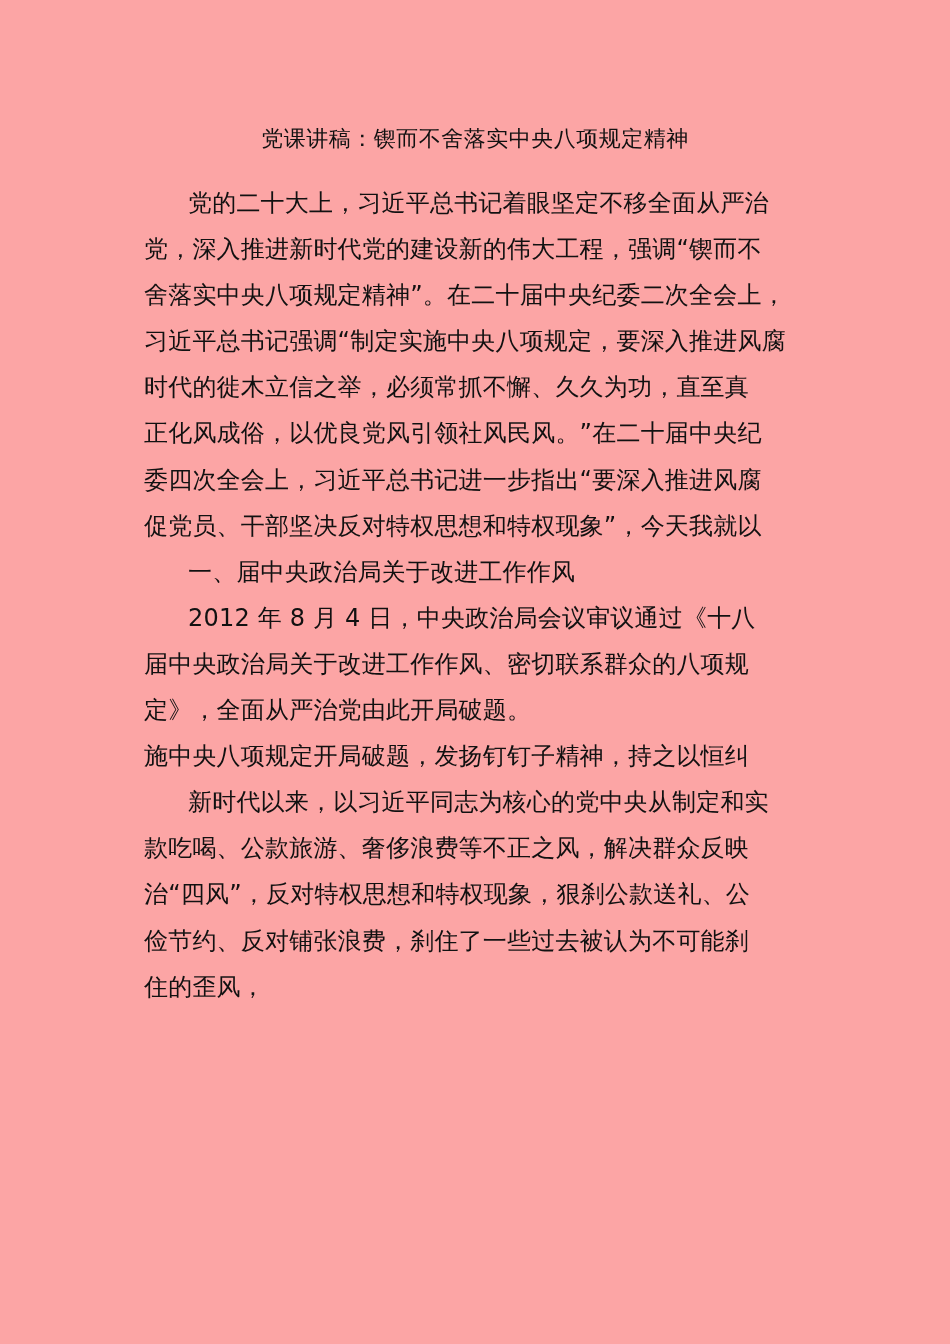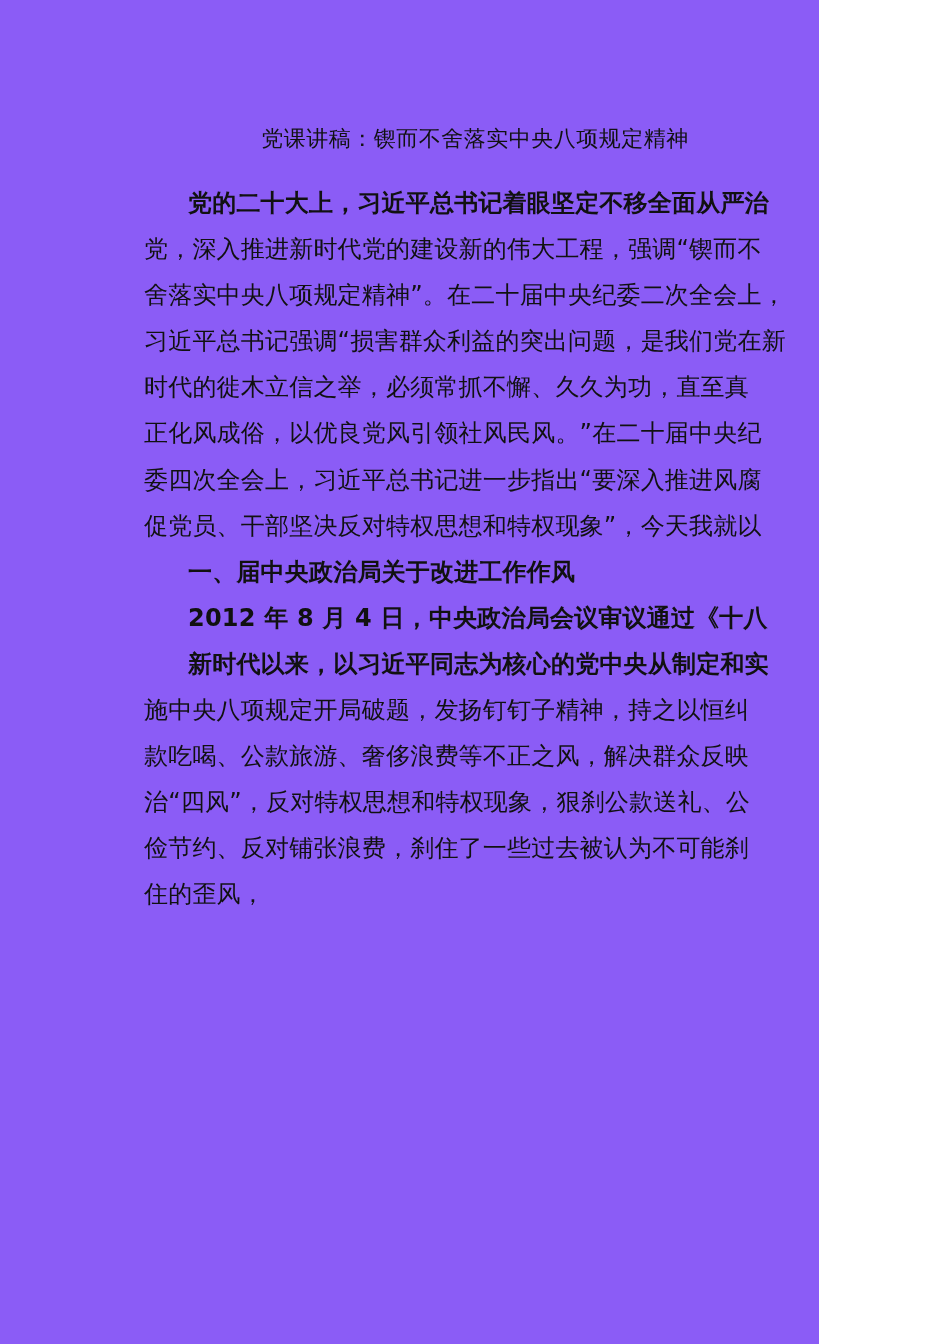--- a/index.html
+++ b/index.html
@@ -11,23 +11,23 @@
       width: 950px;
       height: 1344px;
       position: relative;
       overflow: hidden;
       font-family: "DejaVu Sans", "Liberation Sans", sans-serif;
       color: #111111;
     }
     .page {
       position: absolute;
       left: 0; top: 0;
-      width: 819px;
+      width: 950px;
       height: 1344px;
-      background: #8b5cf6;
+      background: #fca5a5;
     }
     .title {
       position: absolute;
       left: 0;
       top: 122px;
       width: 950px;
       text-align: center;
       font-size: 22px;
       line-height: 34px;
       letter-spacing: 0.5px;
@@ -40,39 +40,41 @@
       width: 680px;
     }
     .line {
       height: 46.1px;
       line-height: 46.1px;
       font-size: 24px;
       white-space: nowrap;
       letter-spacing: 0.2px;
       color: #111111;
     }
-    .indent { padding-left: 44px; font-weight: bold; }
+    .indent { padding-left: 44px; }
   </style>
 </head>
 <body>
 
 <div class="page">
   <div class="title">党课讲稿：锲而不舍落实中央八项规定精神</div>
 
   <div class="body">
     <div class="line indent">党的二十大上，习近平总书记着眼坚定不移全面从严治</div>
     <div class="line">党，深入推进新时代党的建设新的伟大工程，强调“锲而不</div>
     <div class="line">舍落实中央八项规定精神”。在二十届中央纪委二次全会上，</div>
-    <div class="line">习近平总书记强调“损害群众利益的突出问题，是我们党在新</div>
+    <div class="line">习近平总书记强调“制定实施中央八项规定，要深入推进风腐</div>
     <div class="line">时代的徙木立信之举，必须常抓不懈、久久为功，直至真</div>
     <div class="line">正化风成俗，以优良党风引领社风民风。”在二十届中央纪</div>
     <div class="line">委四次全会上，习近平总书记进一步指出“要深入推进风腐</div>
     <div class="line">促党员、干部坚决反对特权思想和特权现象”，今天我就以</div>
     <div class="line indent">一、届中央政治局关于改进工作作风</div>
     <div class="line indent">2012 年 8 月 4 日，中央政治局会议审议通过《十八</div>
+    <div class="line">届中央政治局关于改进工作作风、密切联系群众的八项规</div>
+    <div class="line">定》，全面从严治党由此开局破题。</div>
+    <div class="line">施中央八项规定开局破题，发扬钉钉子精神，持之以恒纠</div>
     <div class="line indent">新时代以来，以习近平同志为核心的党中央从制定和实</div>
-    <div class="line">施中央八项规定开局破题，发扬钉钉子精神，持之以恒纠</div>
     <div class="line">款吃喝、公款旅游、奢侈浪费等不正之风，解决群众反映</div>
     <div class="line">治“四风”，反对特权思想和特权现象，狠刹公款送礼、公</div>
     <div class="line">俭节约、反对铺张浪费，刹住了一些过去被认为不可能刹</div>
     <div class="line">住的歪风，</div>
   </div>
 </div>
 
 </body></html>

